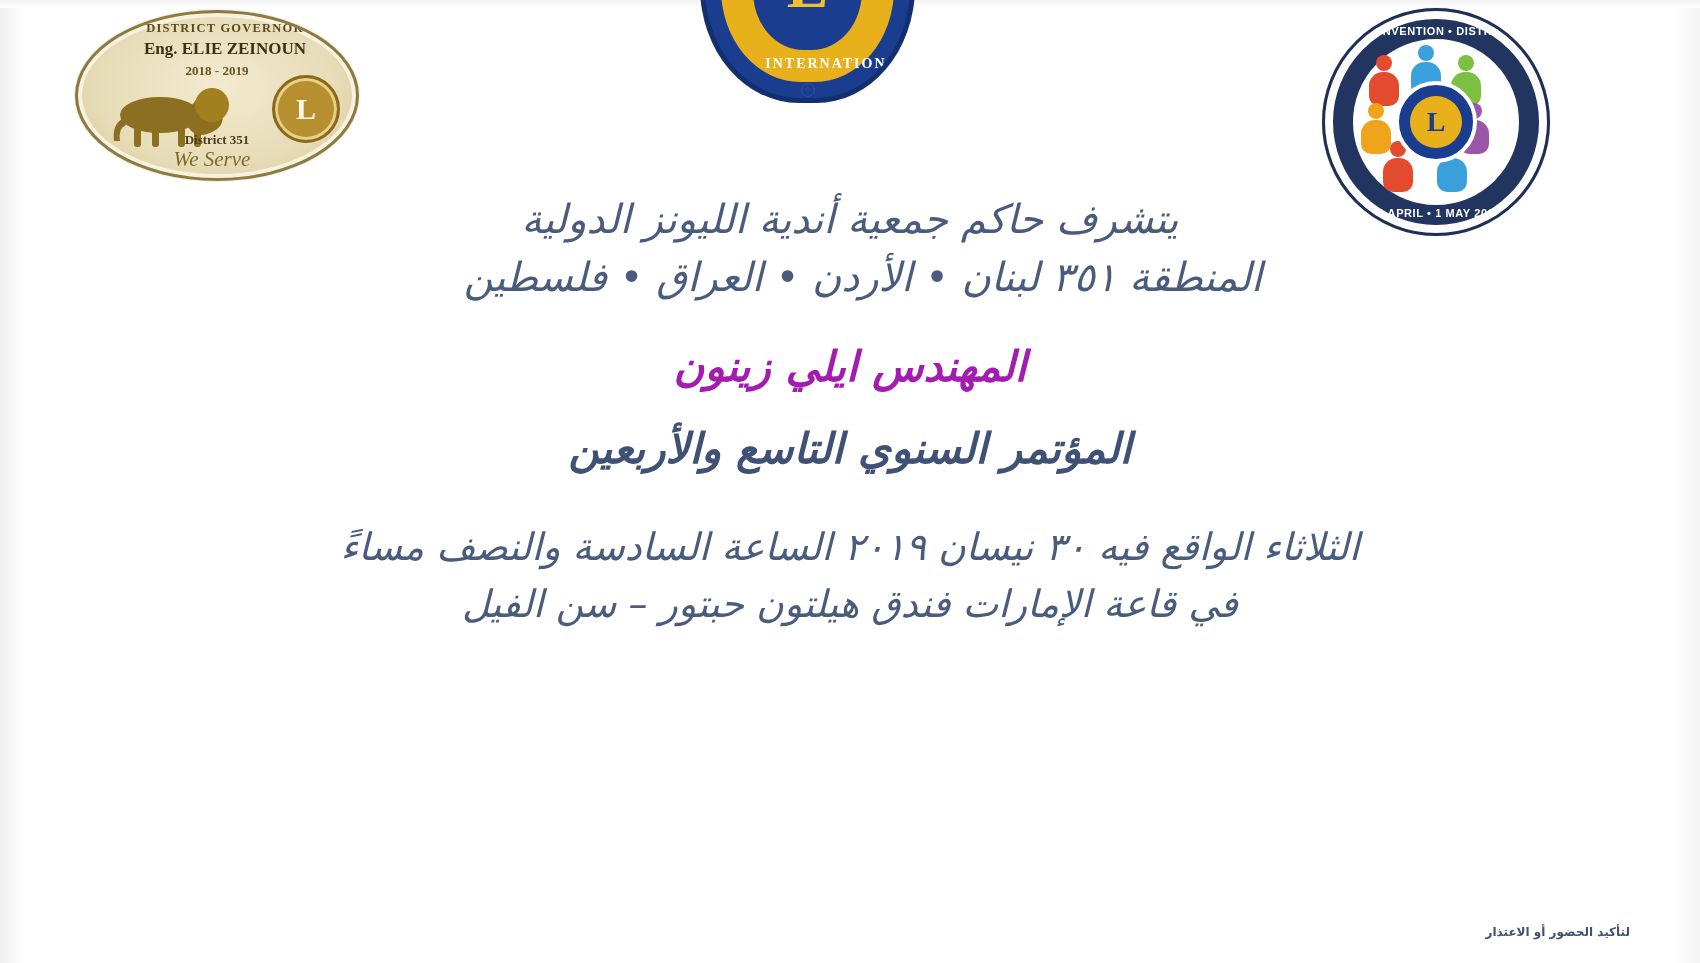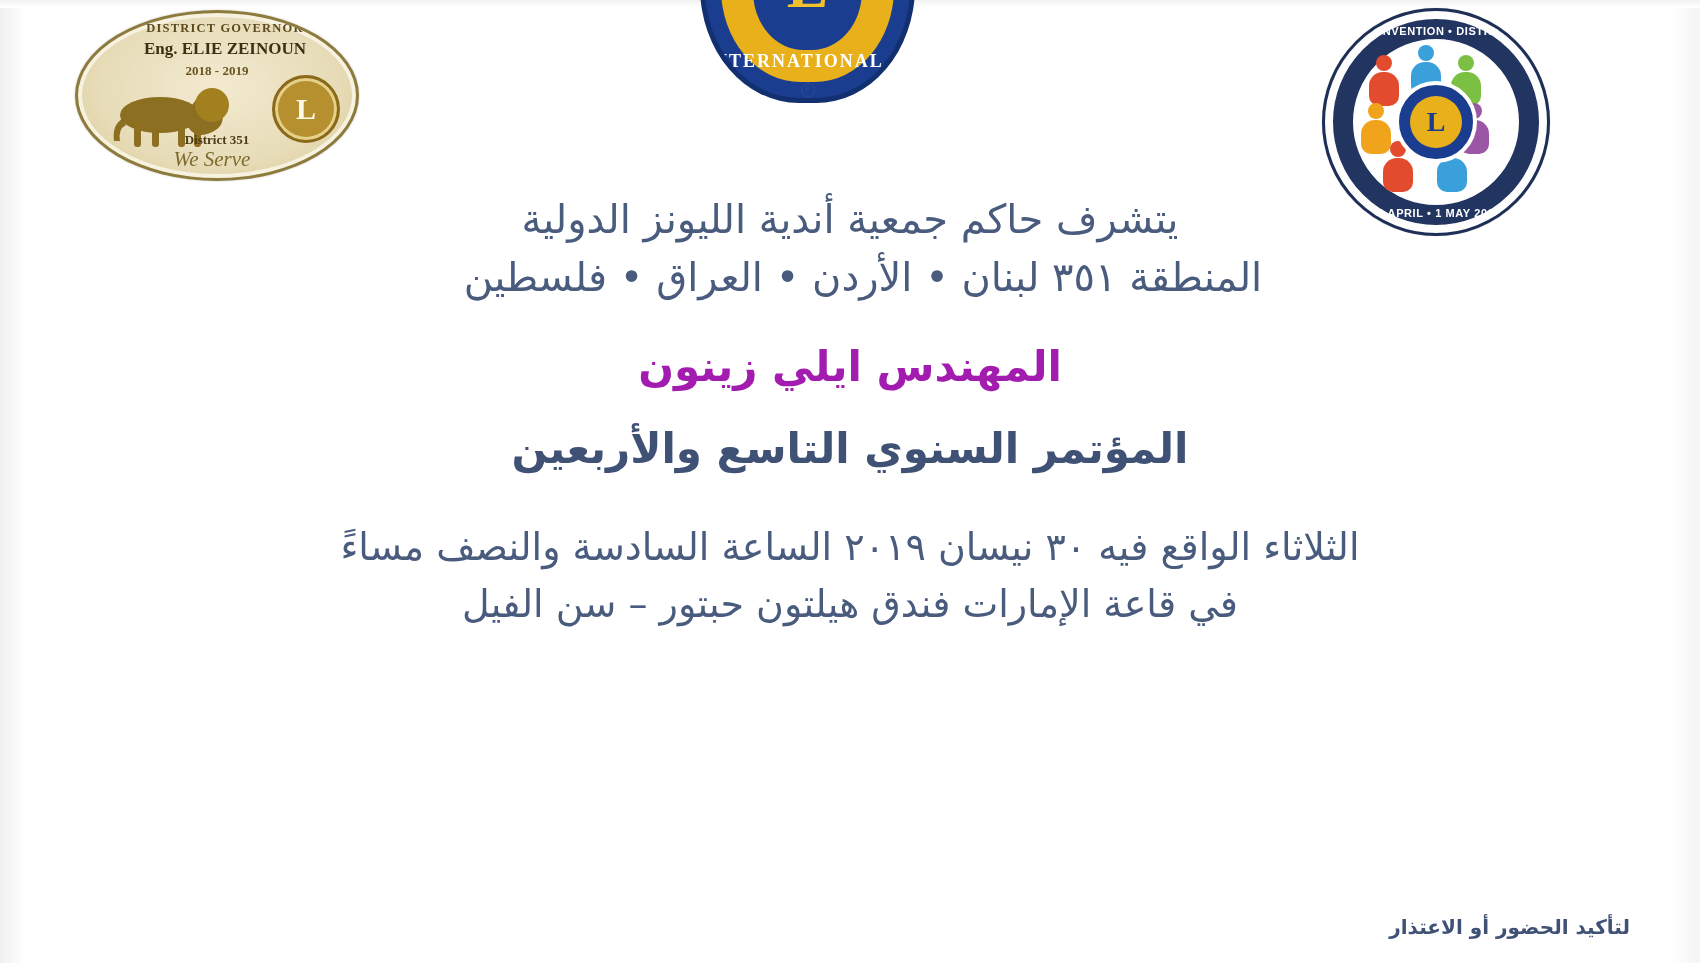--- a/index.html
+++ b/index.html
@@ -175,23 +175,23 @@
     font-size: 62px;
     font-weight: bold;
     padding-bottom: 18px;
     box-sizing: border-box;
     direction: ltr;
   }
   .lions-word {
     position: absolute;
     left: 0; right: 0;
     bottom: 26px;
-    text-align: left;
+    text-align: right;
     color: #ffffff;
-    font-size: 18px;
+    font-size: 14px;
     letter-spacing: 2px;
     font-weight: bold;
     font-family: "Liberation Serif", serif;
     direction: ltr;
   }
   .lions-r {
     position: absolute;
     left: 50%;
     bottom: 6px;
     transform: translateX(-50%);
@@ -296,20 +296,21 @@
     position: absolute;
     top: 190px;
     left: 0;
     right: 0;
     text-align: center;
     direction: rtl;
   }
   .line {
     color: #4a5c7e;
     font-family: "DejaVu Sans", "Liberation Sans", sans-serif;
+    font-style: italic;
   }
   .l1 {
     font-size: 40px;
     line-height: 1.45;
     font-weight: 400;
     letter-spacing: 0px;
   }
   .l2 {
     font-size: 40px;
     line-height: 1.45;
@@ -349,21 +350,21 @@
   
   .footer {
     position: absolute;
     bottom: 0;
     right: 0;
     left: 0;
     direction: rtl;
     padding: 0 60px 4px 0;
   }
   .footer-line {
-    font-size: 20px;
+    font-size: 12px;
     font-weight: bold;
     color: #3f5174;
     text-align: right;
     padding-right: 10px;
   }
   .footer-line2 {
     font-size: 20px;
     font-weight: bold;
     color: #3f5174;
     text-align: right;

